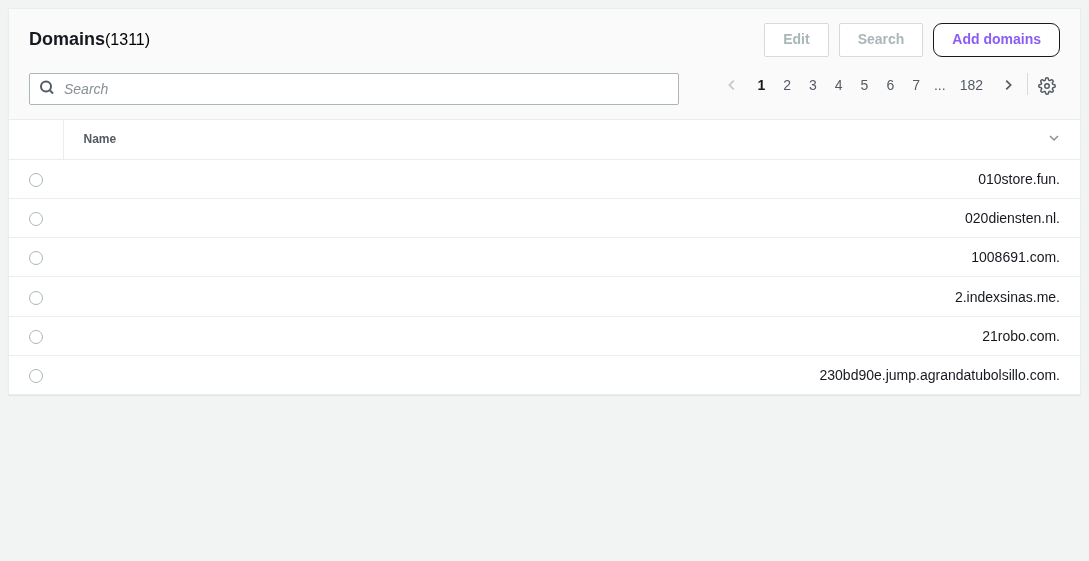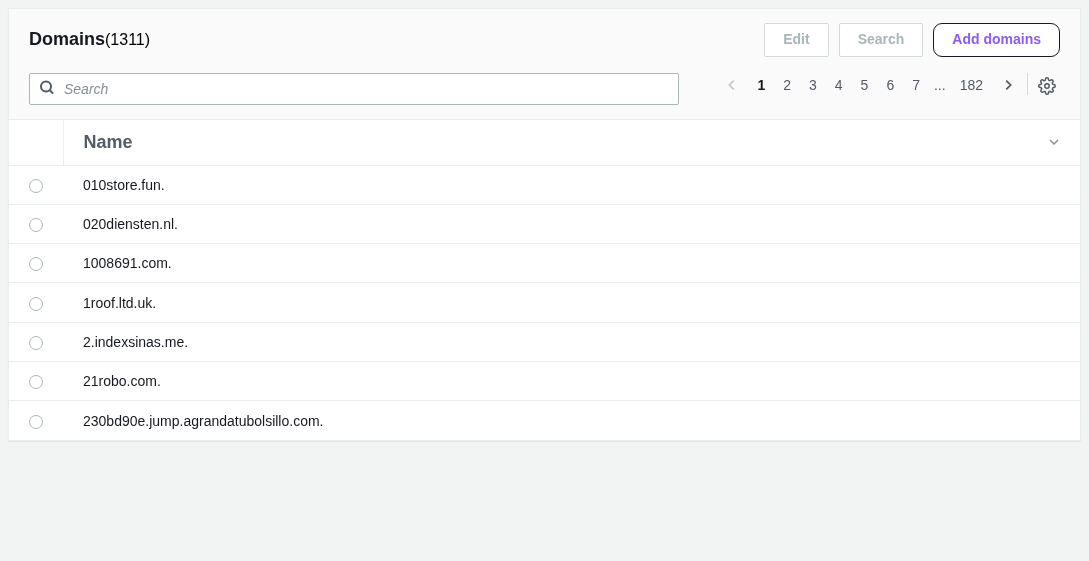--- a/index.html
+++ b/index.html
@@ -151,21 +151,21 @@
       display: flex;
       align-items: center;
     }
     .table {
       width: 100%;
       border-collapse: collapse;
     }
     .table th {
       text-align: left;
       font-weight: 700;
-      font-size: 18px;
+      font-size: 12px;
       color: #545b64;
       padding: 12px 20px;
       border-bottom: 1px solid #eaeded;
       background: #fff;
     }
     .table th.radio-col {
       width: 50px;
       border-right: 1px solid #eaeded;
     }
     .table th.name-col {
@@ -194,20 +194,21 @@
       height: 14px;
       border: 1px solid #aab7b8;
       border-radius: 50%;
       cursor: pointer;
       background: #fff;
       display: inline-block;
       vertical-align: middle;
     }
     .table td.name-col {
       padding-left: 20px;
+      text-align: right;
     }
   </style>
 </head>
 <body>
 
 <div class="container">
   <div class="header">
     <div class="title-wrap">
       <span class="title">Domains</span>
       <span class="count">(1311)</span>
@@ -284,24 +285,20 @@
         <tr>
           <td class="radio-col"><input type="radio" name="domain-select" class="radio" style=""></td>
           <td class="name-col">020diensten.nl.</td>
         </tr>
         <tr>
           <td class="radio-col"><input type="radio" name="domain-select" class="radio" style=""></td>
           <td class="name-col">1008691.com.</td>
         </tr>
         <tr>
           <td class="radio-col"><input type="radio" name="domain-select" class="radio" style=""></td>
-          <td class="name-col">1roof.ltd.uk.</td>
-        </tr>
-        <tr>
-          <td class="radio-col"><input type="radio" name="domain-select" class="radio" style=""></td>
           <td class="name-col">2.indexsinas.me.</td>
         </tr>
         <tr>
           <td class="radio-col"><input type="radio" name="domain-select" class="radio" style=""></td>
           <td class="name-col">21robo.com.</td>
         </tr>
         <tr>
           <td class="radio-col"><input type="radio" name="domain-select" class="radio" style=""></td>
           <td class="name-col">230bd90e.jump.agrandatubolsillo.com.</td>
         </tr>

